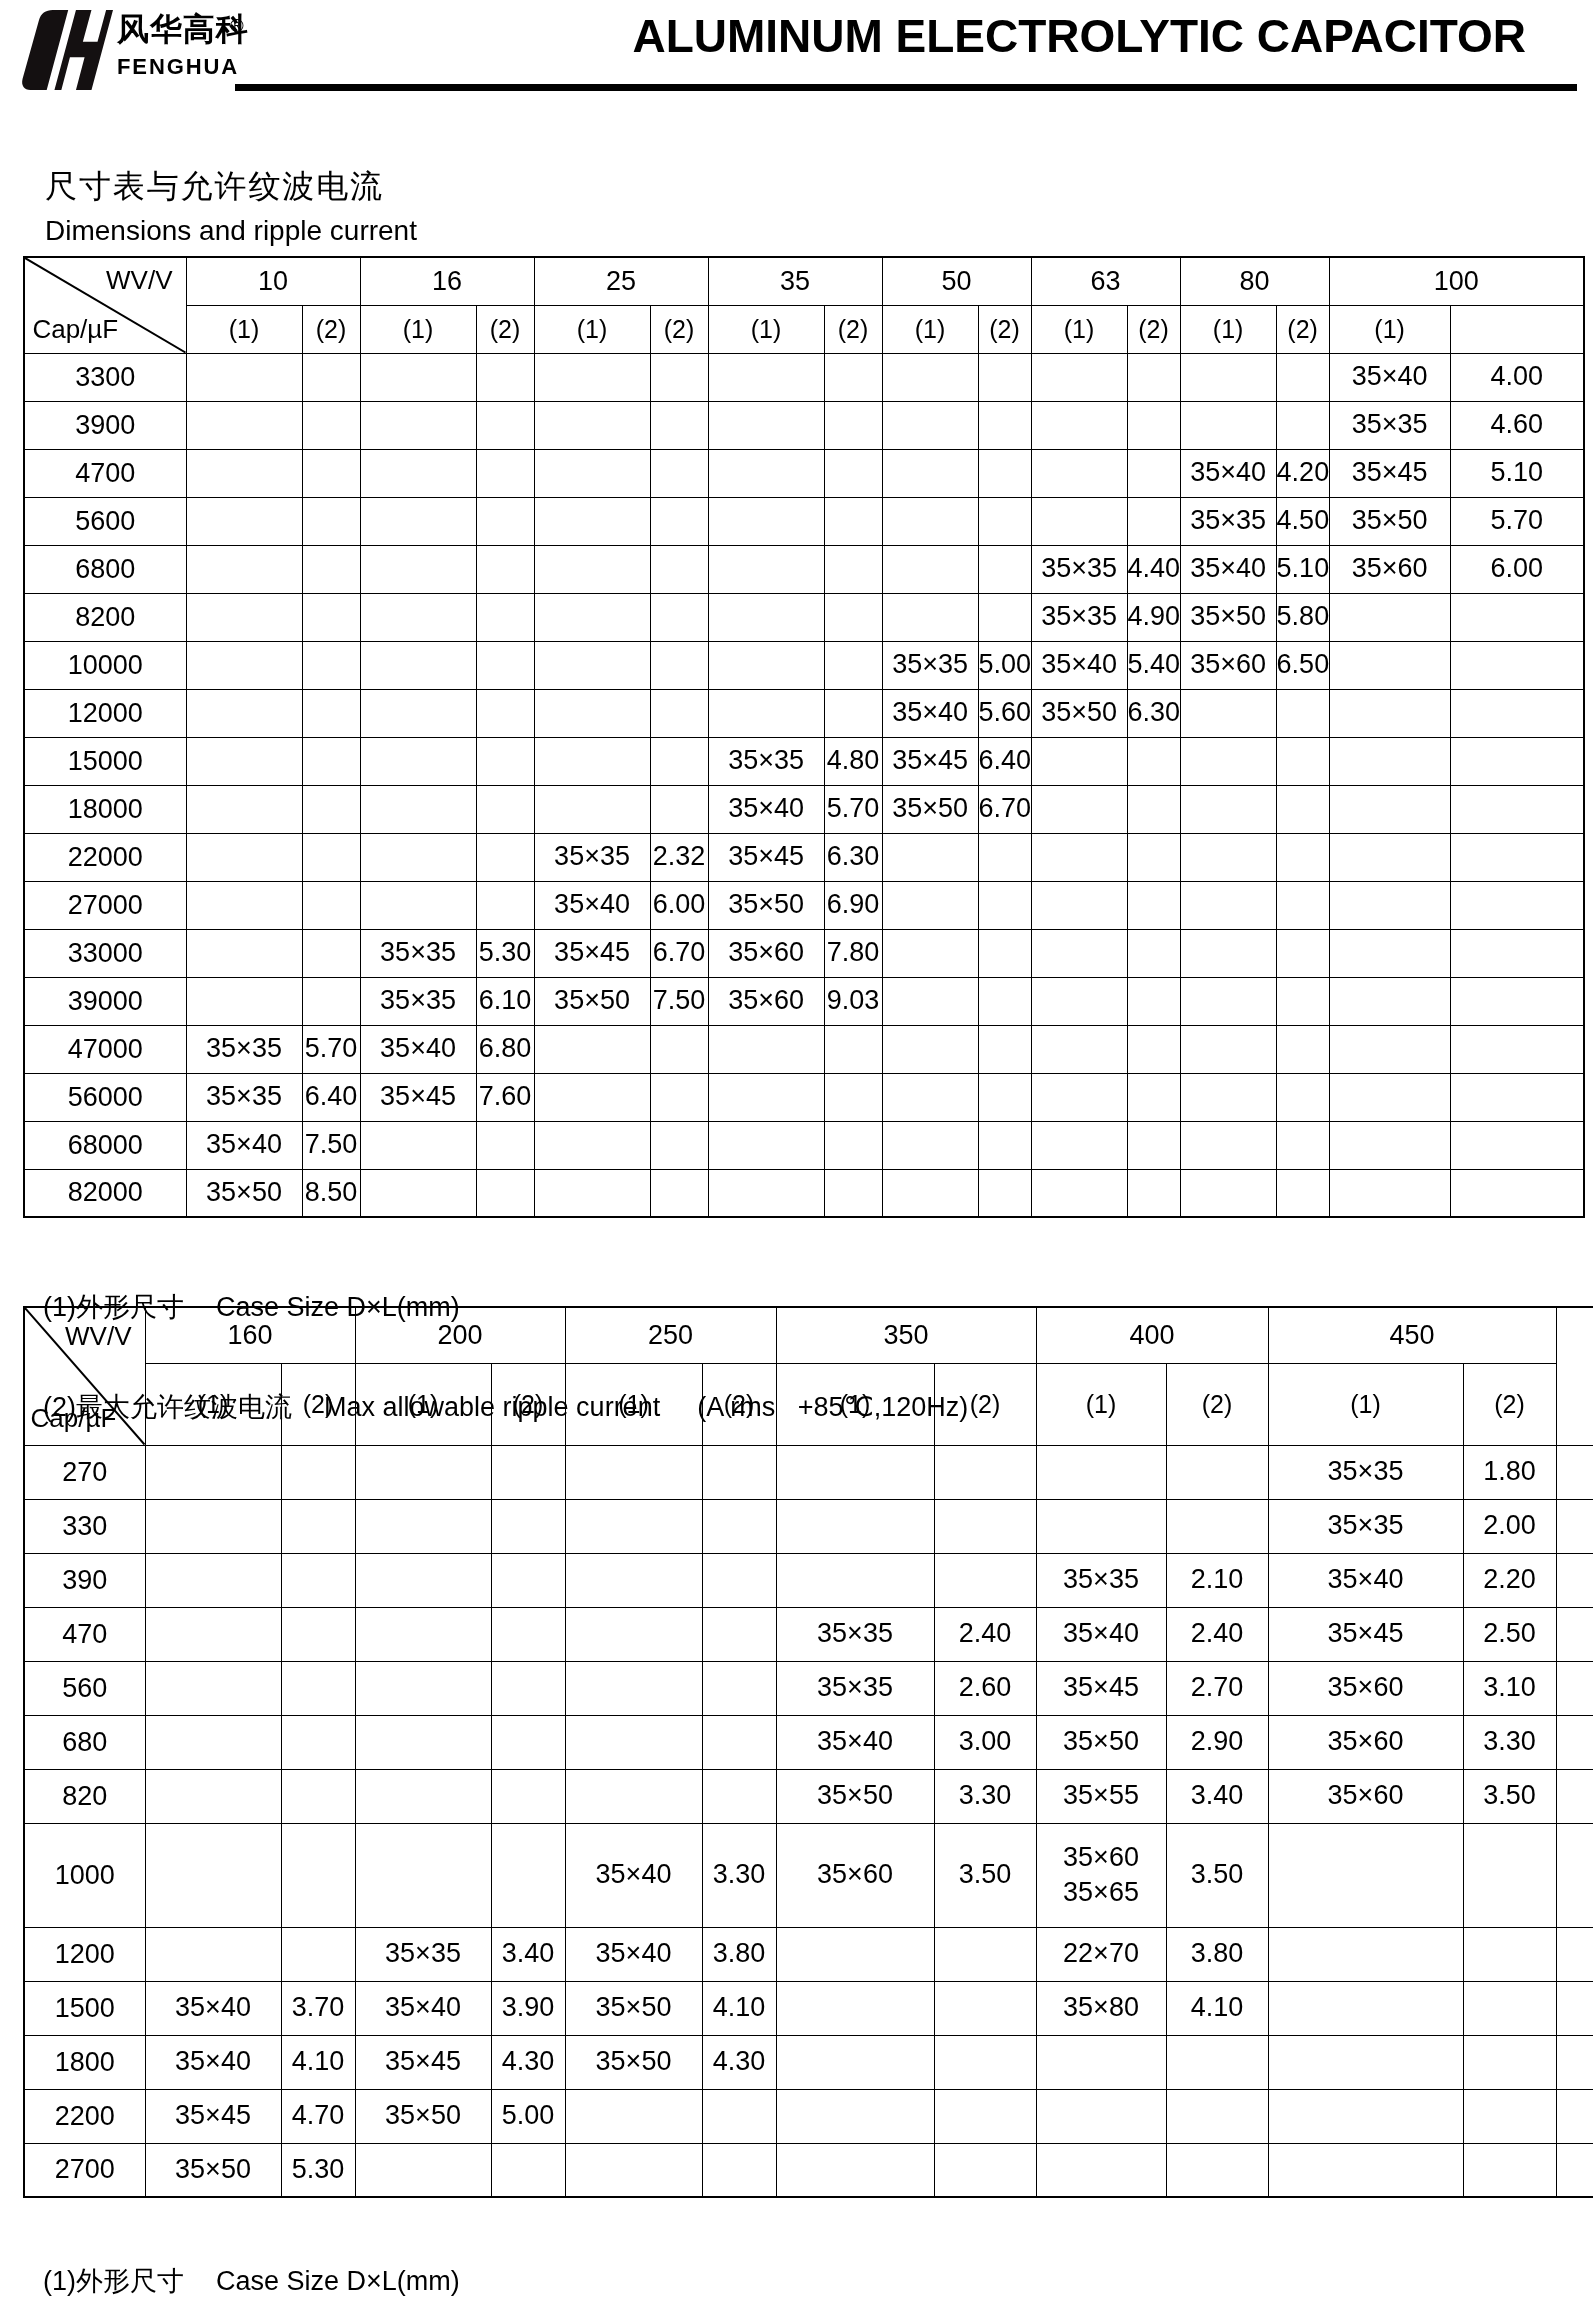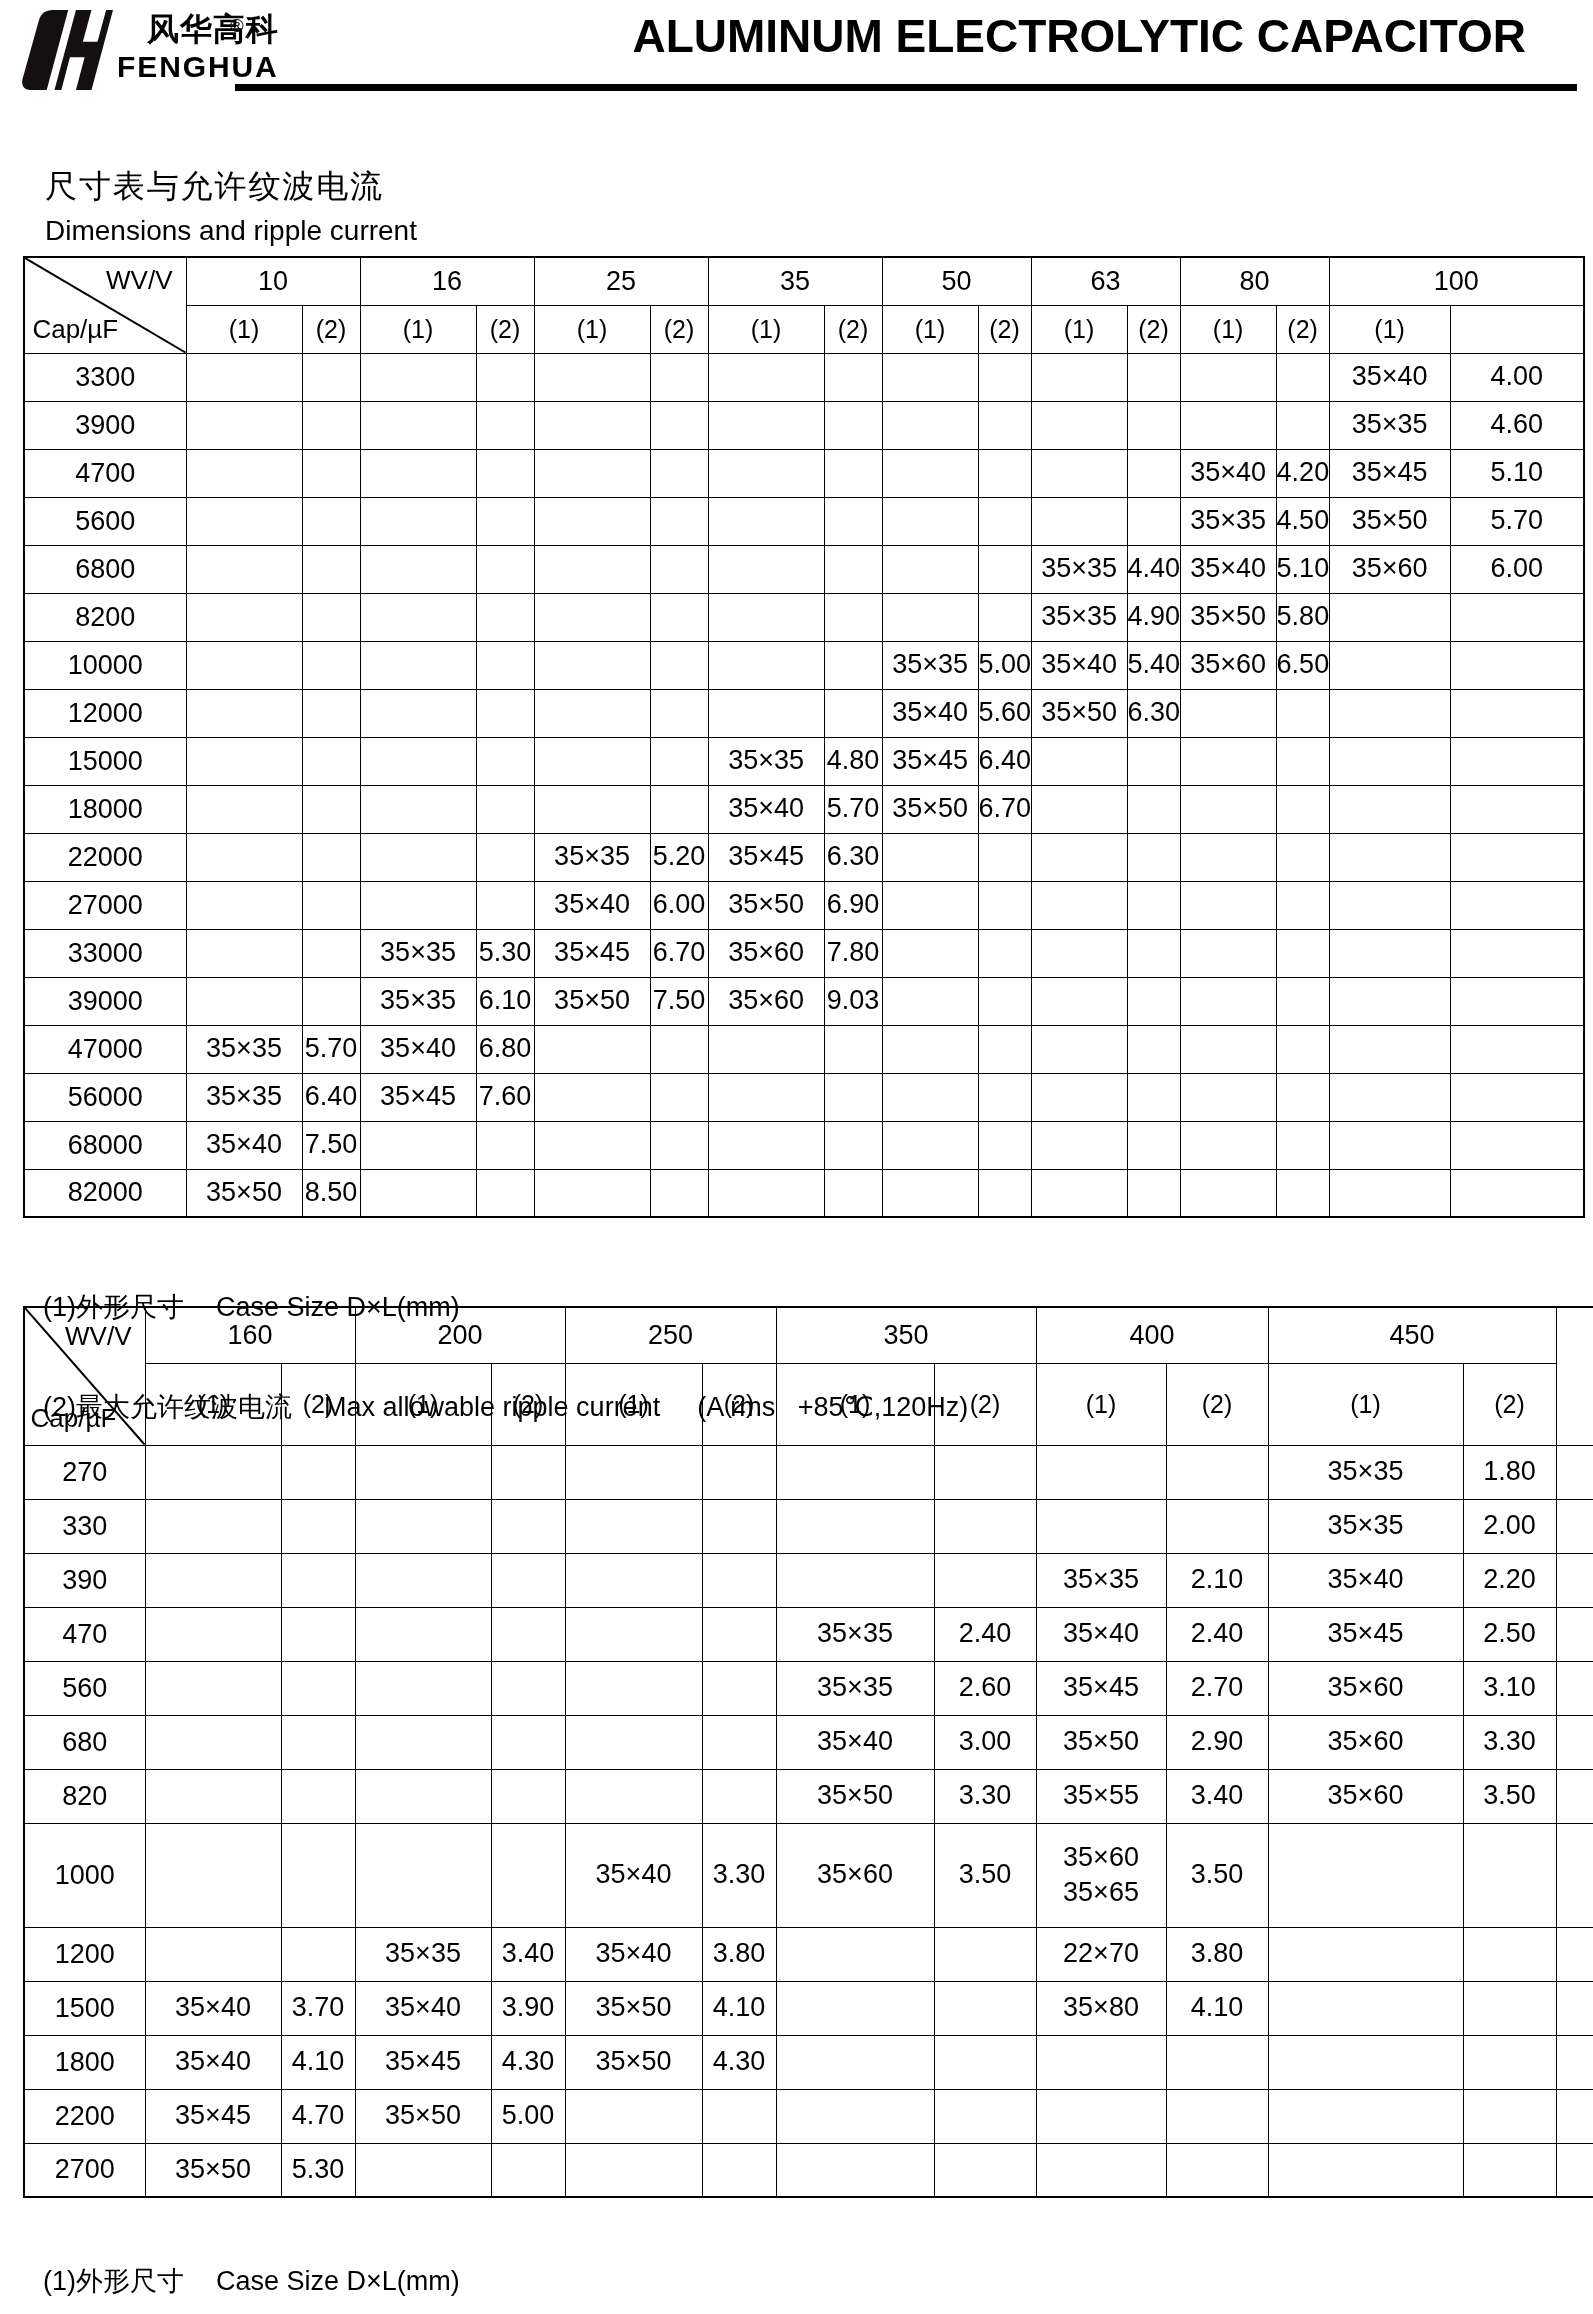--- a/index.html
+++ b/index.html
@@ -4,21 +4,21 @@
 <style>
   html,body{margin:0;padding:0;background:#fff;}
   body{
     width:1594px;height:2314px;position:relative;
     font-family:"Liberation Sans","DejaVu Sans",sans-serif;color:#000;
   }
   
   .logo{position:absolute;left:20.4px;top:7.4px;width:93px;height:85px;fill:#141011;}
   .brand{position:absolute;left:117px;top:9.3px;}
   .brand-cn{font-size:32px;font-weight:bold;letter-spacing:0.9px;line-height:41px;text-align:right;}
-  .brand-en{font-size:30px;font-weight:bold;letter-spacing:1.9px;line-height:33px;}
+  .brand-en{font-size:22px;font-weight:bold;letter-spacing:1.9px;line-height:33px;}
   .reg{position:absolute;left:230px;top:15px;font-size:18.6px;}
   .title{position:absolute;right:68px;top:9.3px;font-size:46px;font-weight:bold;letter-spacing:0;white-space:nowrap;}
   .rule{position:absolute;left:235px;top:84px;width:1342px;height:6.5px;background:#000;}
   
   .sec-cn{position:absolute;left:45px;top:165px;font-size:32px;letter-spacing:1.9px;}
   .sec-en{position:absolute;left:45px;top:215px;font-size:28px;}
   
   table.t{border-collapse:collapse;table-layout:fixed;border:2.8px solid #000;position:absolute;left:23px;}
   .t1{top:256px;width:1562px;}
   .t2{top:1306px;width:1573px;}
@@ -311,21 +311,21 @@
           <td class="val"></td>
           <td class="val"></td>
         </tr>
         <tr>
           <td class="cap">22000</td>
           <td class="val"></td>
           <td class="val"></td>
           <td class="val"></td>
           <td class="val"></td>
           <td class="val">35×35</td>
-          <td class="val">5.20</td>
+          <td class="val">2.32</td>
           <td class="val">35×45</td>
           <td class="val">6.30</td>
           <td class="val"></td>
           <td class="val"></td>
           <td class="val"></td>
           <td class="val"></td>
           <td class="val"></td>
           <td class="val"></td>
           <td class="val"></td>
           <td class="val"></td>

